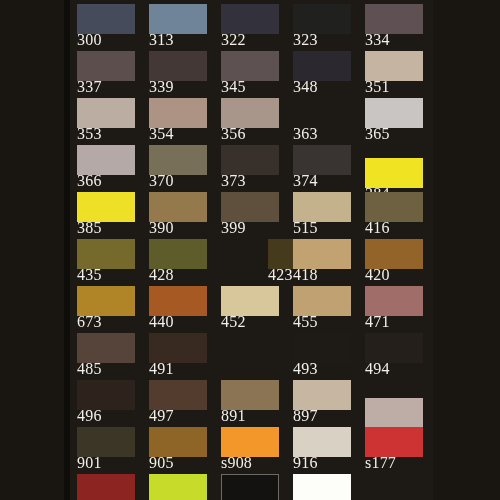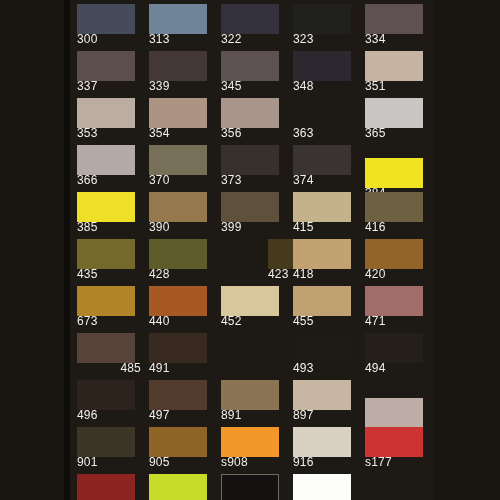--- a/index.html
+++ b/index.html
@@ -72,22 +72,22 @@
     height: 30px;
     box-sizing: border-box;
   }
   .swatch-label {
     position: absolute;
     left: 0px;
     top: 29px;
     width: 64px;
     height: 13px;
     line-height: 13px;
-    font-family: Liberation Sans, sans-serif;
-    font-size: 12px;
+    font-family: Liberation Serif, serif;
+    font-size: 16px;
     color: #f3f0ea;
     letter-spacing: 0.2px;
     white-space: nowrap;
   }
 </style>
 </head>
 <body>
 
 <div id="app">
 
@@ -183,21 +183,21 @@
         <div class="swatch-cell" style="left: 79px; top: 192px;">
           <div class="swatch-chip" style="background: rgb(148, 121, 76);"></div>
           <div class="swatch-label">390</div>
         </div>
         <div class="swatch-cell" style="left: 151px; top: 192px;">
           <div class="swatch-chip" style="background: rgb(95, 79, 61);"></div>
           <div class="swatch-label">399</div>
         </div>
         <div class="swatch-cell" style="left: 223px; top: 192px;">
           <div class="swatch-chip" style="background: rgb(195, 178, 140);"></div>
-          <div class="swatch-label">415</div>
+          <div class="swatch-label">515</div>
         </div>
         <div class="swatch-cell" style="left: 295px; top: 192px;">
           <div class="swatch-chip" style="background: rgb(109, 97, 66);"></div>
           <div class="swatch-label">416</div>
         </div>
         <div class="swatch-cell" style="left: 7px; top: 239px;">
           <div class="swatch-chip" style="background: rgb(117, 106, 43);"></div>
           <div class="swatch-label">435</div>
         </div>
         <div class="swatch-cell" style="left: 79px; top: 239px;">
@@ -229,21 +229,21 @@
           <div class="swatch-label">452</div>
         </div>
         <div class="swatch-cell" style="left: 223px; top: 286px;">
           <div class="swatch-chip" style="background: rgb(191, 161, 114);"></div>
           <div class="swatch-label">455</div>
         </div>
         <div class="swatch-cell" style="left: 295px; top: 286px;">
           <div class="swatch-chip" style="background: rgb(160, 109, 104);"></div>
           <div class="swatch-label">471</div>
         </div>
-        <div class="swatch-cell" style="left: 7px; top: 333px; text-align: right;">
+        <div class="swatch-cell" style="left: 7px; top: 333px;">
           <div class="swatch-chip" style="background: rgb(86, 67, 58);"></div>
           <div class="swatch-label">485</div>
         </div>
         <div class="swatch-cell" style="left: 79px; top: 333px; padding-left: 16px;">
           <div class="swatch-chip" style="background: rgb(57, 42, 33);"></div>
           <div class="swatch-label">491</div>
         </div>
         <div class="swatch-cell" style="left: 223px; top: 333px;">
           <div class="swatch-chip" style="background: rgb(30, 27, 23);"></div>
           <div class="swatch-label">493</div>

